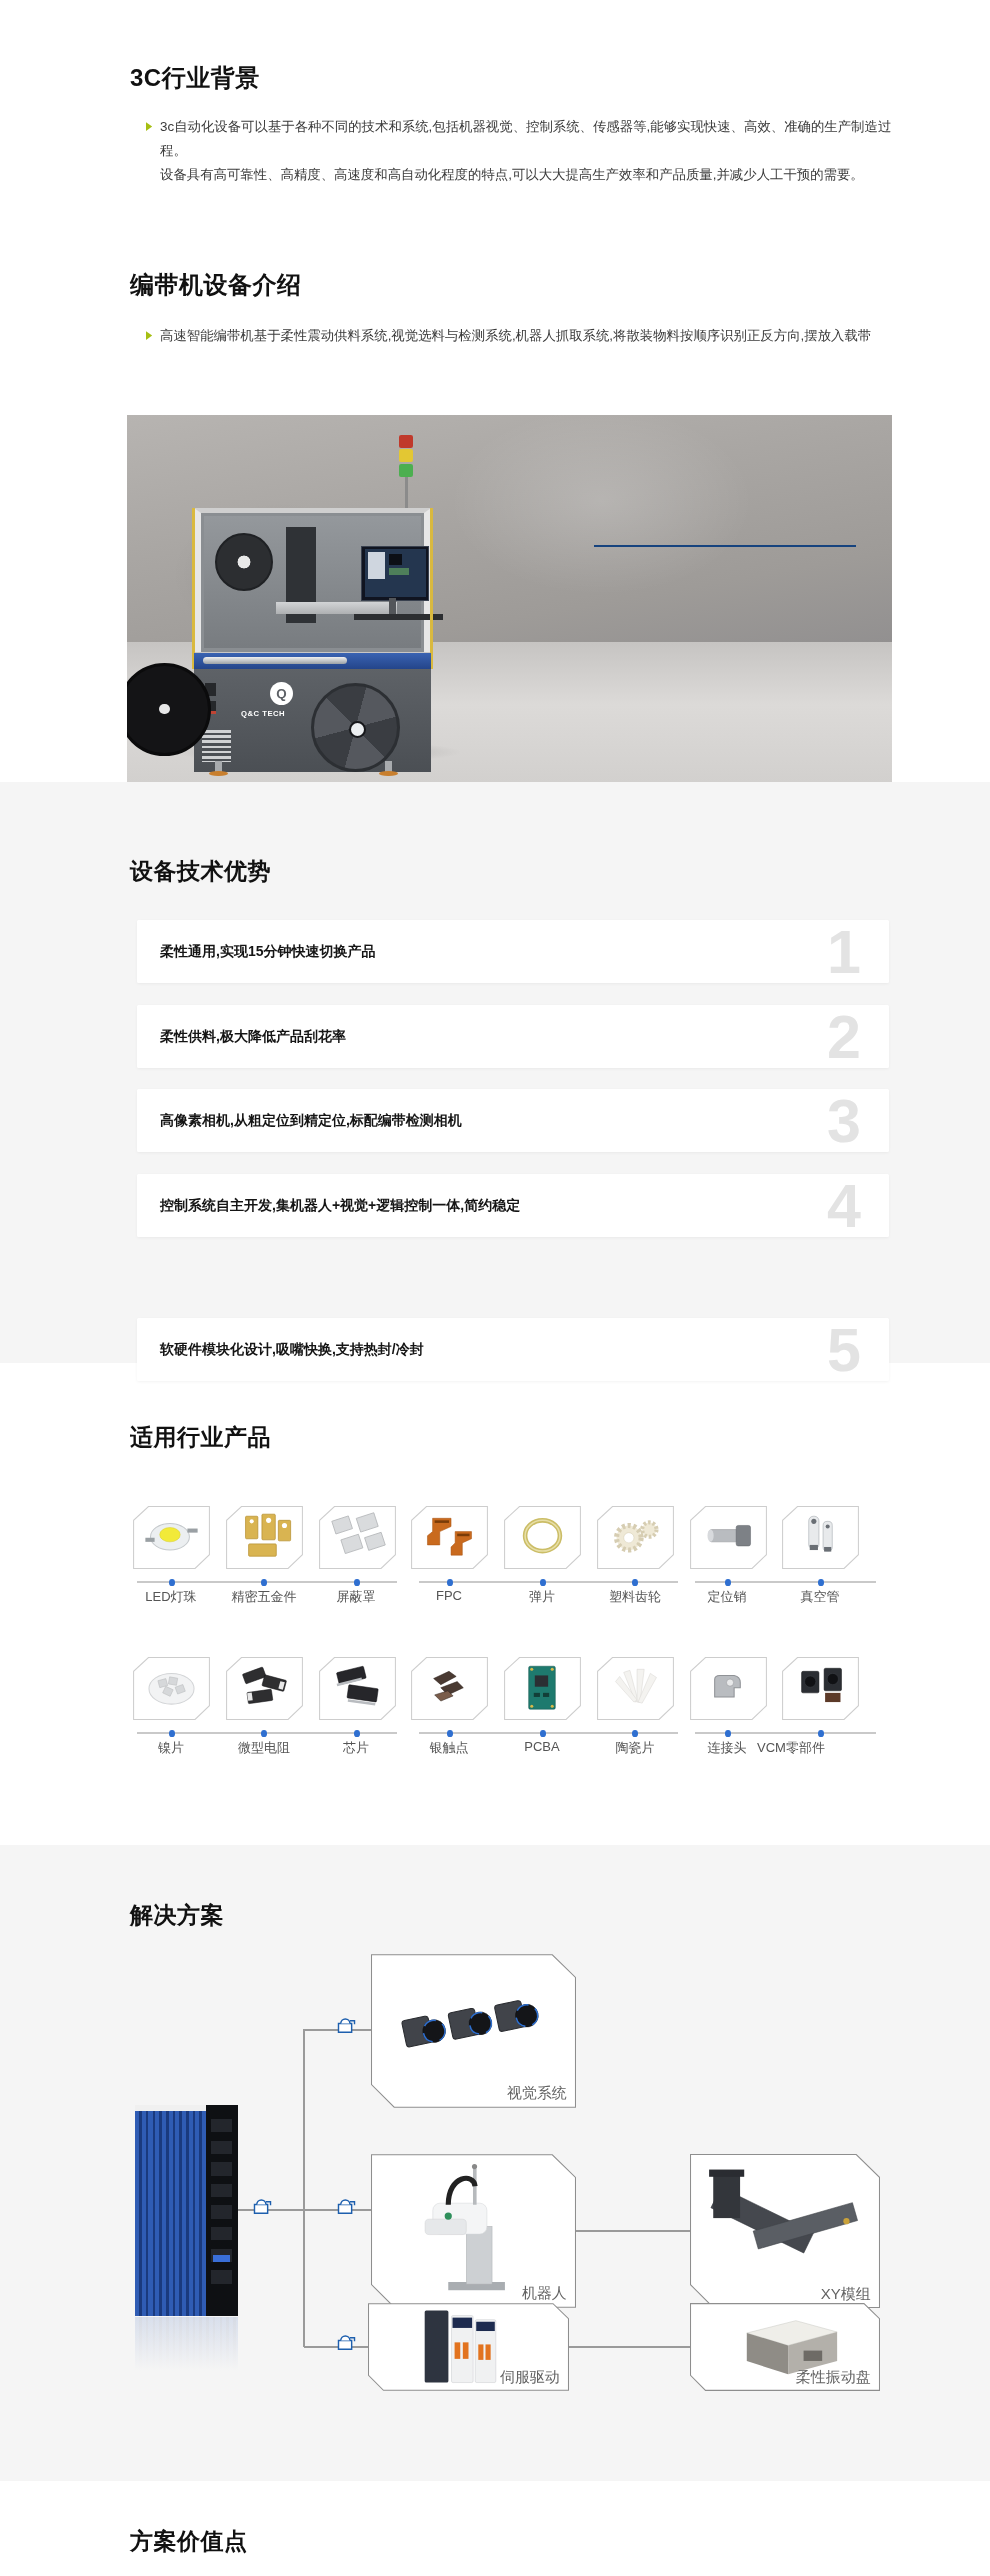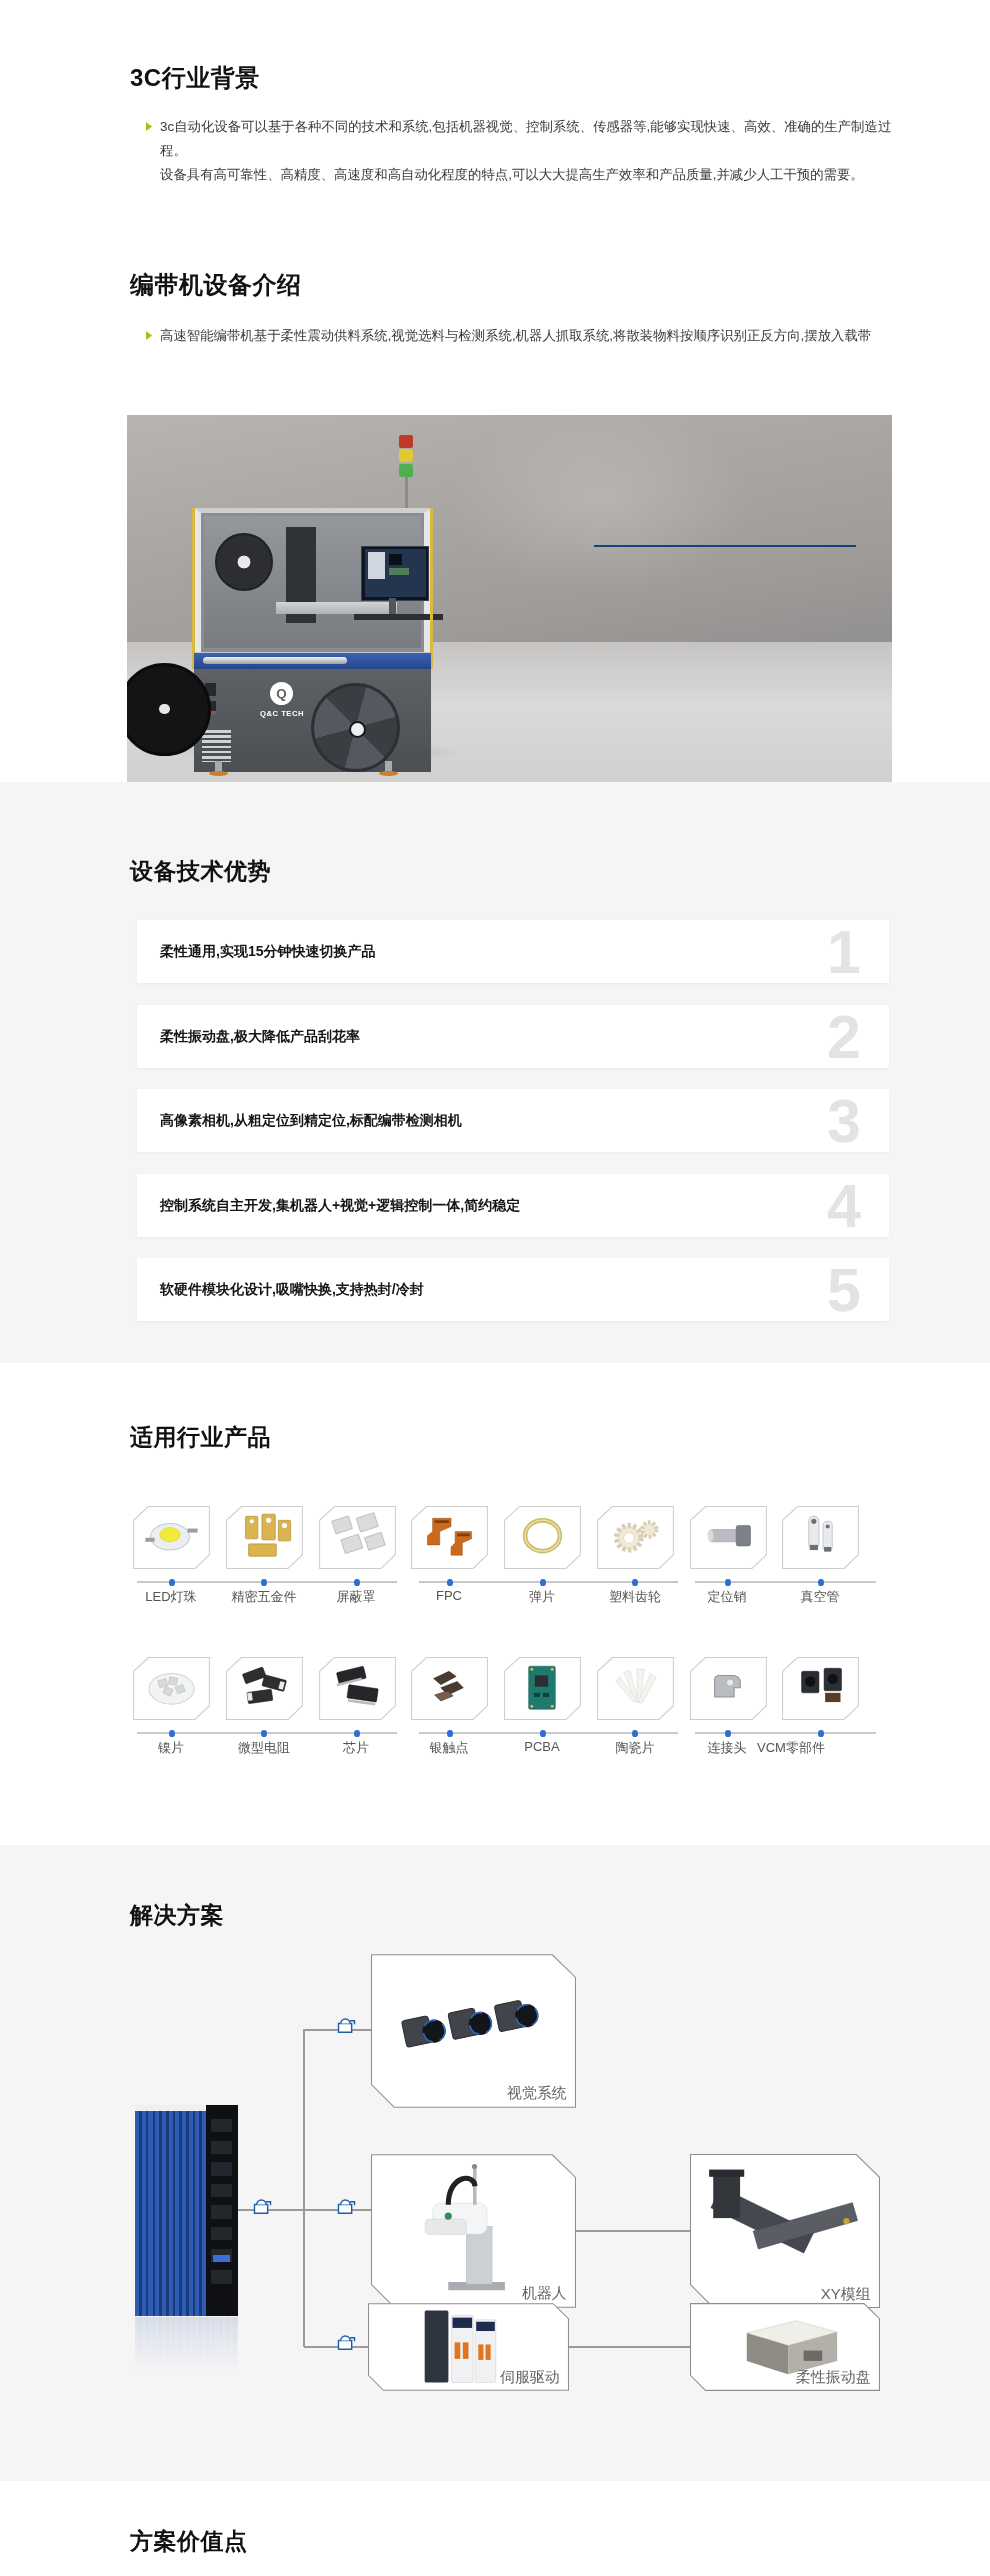--- a/index.html
+++ b/index.html
@@ -40,21 +40,21 @@
   #mon-b{position:absolute;left:24px;top:5.2px;width:13.4px;height:10.3px;background:#0c0f16;}
   #mon-c{position:absolute;left:24px;top:18.5px;width:20.6px;height:7.2px;background:#4e7f5a;}
   #mon-arm{position:absolute;left:185px;top:82px;width:7.2px;height:16.5px;background:#53565a;}
   #kbd{position:absolute;left:150px;top:98px;width:89px;height:6.7px;background:#2c2e31;}
   #band{left:31px;top:222px;width:237px;height:16.5px;background:linear-gradient(#3a63b2,#24458a);}
   #band-tube{position:absolute;left:9.3px;top:4.1px;width:144px;height:7.7px;border-radius:4.1px;
         background:linear-gradient(#f0f0f0,#9aa0a6);}
   #low-cab{left:31px;top:238px;width:237px;height:103px;background:linear-gradient(180deg,#5e6267,#4b4f54);}
   #logo-mark{position:absolute;left:76px;top:13.4px;width:23px;height:23px;border-radius:50%;background:#fff;
         text-align:center;line-height:23px;font-weight:700;font-size:13.4px;color:#5d6166;}
-  #logo-text{position:absolute;left:47px;top:40px;width:82px;text-align:center;color:#fff;font-weight:700;
+  #logo-text{position:absolute;left:47px;top:40px;width:82px;text-align:left;color:#fff;font-weight:700;
         font-size:7.7px;letter-spacing:0.5px;}
   #big-reel{position:absolute;left:117px;top:14.4px;width:83px;height:83px;border-radius:50%;
         background:conic-gradient(from 15deg,#55585e 0 60deg,#3a3d42 60deg 120deg,#55585e 120deg 180deg,
         #3a3d42 180deg 240deg,#55585e 240deg 300deg,#3a3d42 300deg 360deg);border:3.6px solid #2c2f33;}
   #big-hub{position:absolute;left:50%;top:50%;width:13.4px;height:13.4px;margin:-6.7px;border-radius:50%;
         background:#eceff1;border:2.6px solid #17181b;}
   #vents{position:absolute;left:8.2px;top:61px;width:29px;height:32px;
         background:repeating-linear-gradient(180deg,#d0d2d4 0 2.6px,#4b4f54 2.6px 5.2px);}
   #sw1{position:absolute;left:11.3px;top:14.4px;width:10.3px;height:13.4px;background:#26282b;}
   #sw2{position:absolute;left:11.3px;top:32px;width:10.3px;height:10.3px;background:#26282b;border-bottom:3.1px solid #c04434;}
@@ -172,32 +172,32 @@
   </div>
 
   <div id="gray1" class="abs"></div>
   <h2 class="h-title" style="top:856px;font-size:23px">设备技术优势</h2>
   <div id="adv-cards">
       <div class="adv-card" style="top:920px">
     <span class="adv-text">柔性通用,实现15分钟快速切换产品</span>
     <span class="adv-num">1</span>
   </div>
       <div class="adv-card" style="top:1005px">
-    <span class="adv-text">柔性振动盘,极大降低产品刮花率</span>
+    <span class="adv-text">柔性供料,极大降低产品刮花率</span>
     <span class="adv-num">2</span>
   </div>
       <div class="adv-card" style="top:1089px">
     <span class="adv-text">高像素相机,从粗定位到精定位,标配编带检测相机</span>
     <span class="adv-num">3</span>
   </div>
       <div class="adv-card" style="top:1174px">
     <span class="adv-text">控制系统自主开发,集机器人+视觉+逻辑控制一体,简约稳定</span>
     <span class="adv-num">4</span>
   </div>
-      <div class="adv-card" style="top:1258px">
+      <div class="adv-card" style="top:1318px">
     <span class="adv-text">软硬件模块化设计,吸嘴快换,支持热封/冷封</span>
     <span class="adv-num">5</span>
   </div>
     </div>
 
   <h2 class="h-title" style="top:1422px;font-size:23px">适用行业产品</h2>
   <div id="prod-row1" class="prod-row" style="top:1506px">
       <div class="tile" style="left:4.1px">
       <svg width="77" height="63" viewBox="0 0 150 123">
           <polygon points="30,1 149,1 149,95 121,122 1,122 1,28" fill="#ffffff" stroke="#cdcdcd" stroke-width="2"></polygon>

